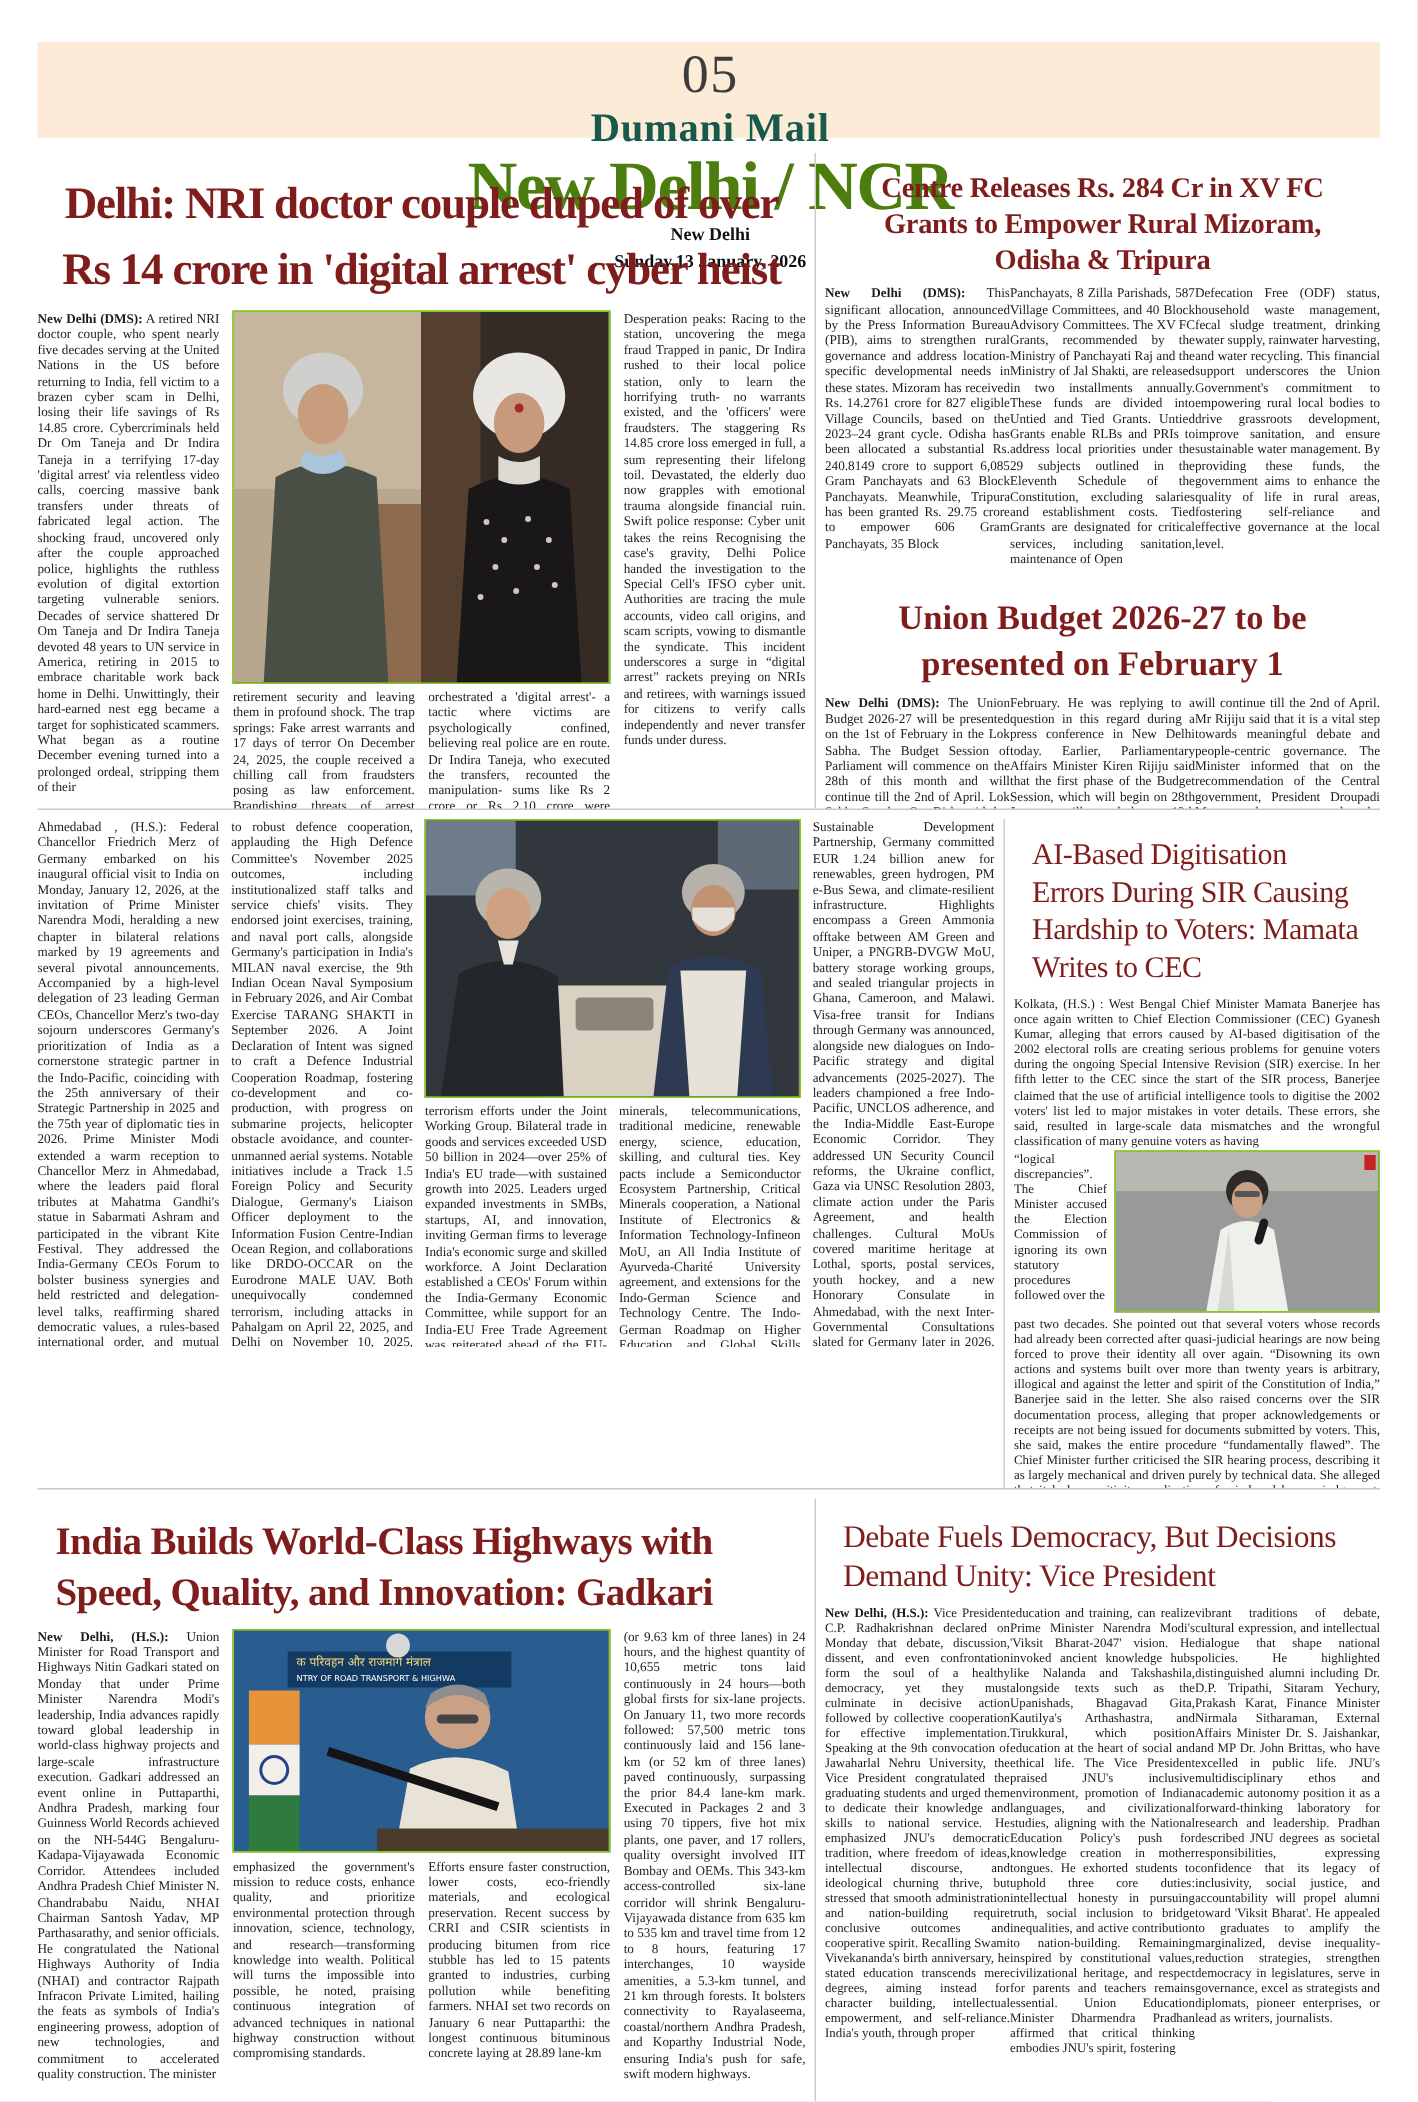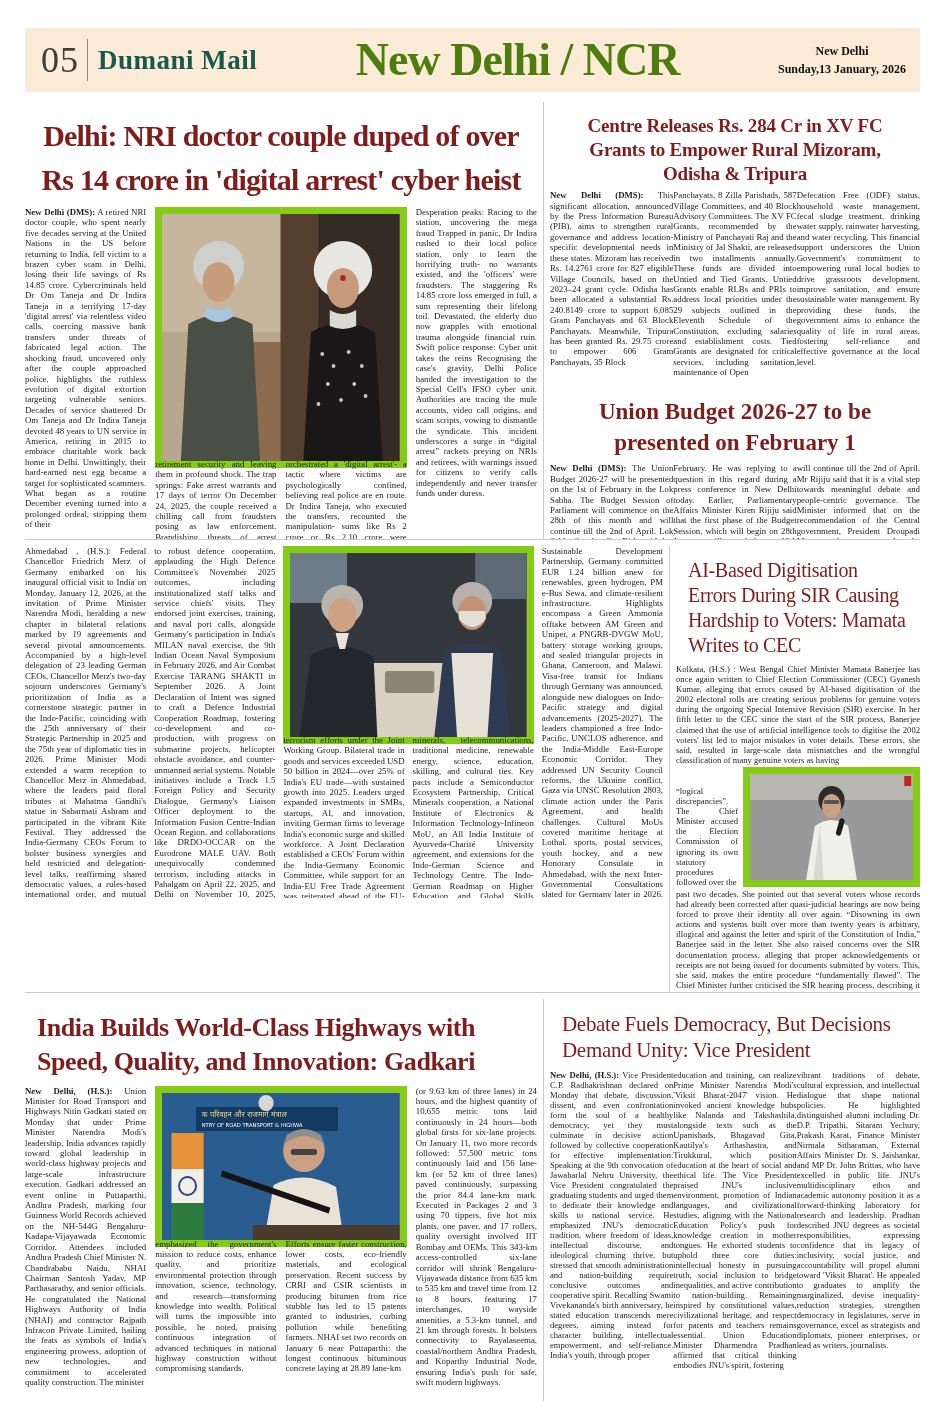--- a/index.html
+++ b/index.html
@@ -1,38 +1,38 @@
 <!DOCTYPE html>
 <html><head>
 <meta charset="utf-8">
 <style>
   html,body{margin:0;padding:0;background:#e8e8e8;}
   .paper{position:relative;width:945px;height:1401px;margin:0 auto;background:#ffffff;
          font-family:"Liberation Serif",serif;color:#1c1c1c;overflow:hidden;
          box-sizing:border-box;padding:28px 25px 0 25px;}
   
-  .masthead{display:flex;align-items:center;background:#fcecd7;height:64px;padding:0 14px 0 16px;}
+  .masthead{display:flex;align-items:center;background:#fcecd7;height:64px;padding:0 14px 0 16px;flex-direction:column;}
   .pageno{font-size:36px;color:#3d3d3d;letter-spacing:1px;}
   .mast-divider{width:1px;height:42px;background:#8a8a8a;margin:0 10px 0 8px;}
   .brand{font-size:27px;font-weight:700;color:#17594a;letter-spacing:.5px;white-space:nowrap;}
   .section-title{flex:1;text-align:center;font-size:46px;font-weight:700;color:#4d7c0f;
                  margin:0;letter-spacing:-1px;line-height:1;}
   .mast-right{text-align:center;font-weight:700;font-size:12px;line-height:1.5;color:#111;white-space:nowrap;}
   
   .row{display:flex;overflow:hidden;}
   .row1{height:437px;margin-top:10px;}
   .row2{height:446px;border-top:1px solid #c9c9c9;padding-top:6px;}
   .row3{height:418px;border-top:1px solid #c9c9c9;padding-top:6px;}
   .vsep{width:0;border-left:1px solid #cccccc;margin:0 6px;}
   h2{margin:12px;color:#7f1d1d;font-family:"Liberation Serif",serif;}
   .body{font-size:8.8px;line-height:10.4px;text-align:justify;margin:0;overflow:hidden;}
   .body b{font-weight:700;}
   .col{overflow:hidden;}
   figure{margin:0;}
-  .photo{border:7px solid #84cc16;overflow:hidden;background:#777;}
+  .photo{border:1px solid #84cc16;overflow:hidden;background:#777;}
   .photo svg{display:block;width:100%;height:100%;}
   
   .art1{width:512px;}
   .art1 h2{font-size:30px;line-height:1.45;text-align:center;letter-spacing:-.8px;font-weight:700;margin-bottom:6px;}
   .art1-grid{display:grid;grid-template-columns:repeat(4,1fr);grid-template-rows:247px auto;column-gap:9px;row-gap:5px;height:340px;}
   .a1c1{grid-area:1/1/3/2;} .a1photo{grid-area:1/2/2/4;height:247px;}
   .a1c2{grid-area:2/2/3/3;} .a1c3{grid-area:2/3/3/4;} .a1c4{grid-area:1/4/3/5;}
   
   .rightstack{flex:1;display:flex;flex-direction:column;}
   .fc h2{font-size:19px;line-height:1.25;text-align:center;letter-spacing:-.2px;font-weight:700;margin-bottom:5px;}
@@ -44,21 +44,21 @@
   
   .gem{width:638px;}
   .gem h2{font-size:26px;line-height:1.25;font-weight:400;letter-spacing:-.6px;margin-bottom:7px;}
   .gem-grid{display:grid;grid-template-columns:repeat(5,1fr);grid-template-rows:184px auto;column-gap:8px;row-gap:5px;height:352px;}
   .gc1{grid-area:1/1/3/2;} .gc2{grid-area:1/2/3/3;} .gphoto{grid-area:1/3/2/5;height:184px;}
   .gc3{grid-area:2/3/3/4;} .gc4{grid-area:2/4/3/5;} .gc5{grid-area:1/5/3/6;}
   
   .ai{flex:1;}
   .ai h2{font-size:20px;line-height:1.25;font-weight:400;letter-spacing:-.3px;margin-bottom:6px;}
   .ai .body{font-size:8.6px;line-height:10.1px;}
-  .ai-mid{display:flex;gap:5px;margin:2px 0;align-items:flex-end;}
+  .ai-mid{display:flex;gap:5px;margin:2px 0;}
   .ai-side{width:62px;overflow:hidden;}
   .ai-photo{flex:1;height:106px;}
   .ai-rest{overflow:hidden;}
   
   .hw{width:512px;border-bottom:3px solid #111;}
   .hw h2{font-size:26px;line-height:1.3;font-weight:700;letter-spacing:-.4px;margin-bottom:7px;}
   .hw-grid{display:grid;grid-template-columns:repeat(4,1fr);grid-template-rows:147px auto;column-gap:9px;row-gap:6px;height:330px;}
   .hc1{grid-area:1/1/3/2;} .hphoto{grid-area:1/2/2/4;height:147px;}
   .hc2{grid-area:2/2/3/3;} .hc3{grid-area:2/3/3/4;} .hc4{grid-area:1/4/3/5;}
   

